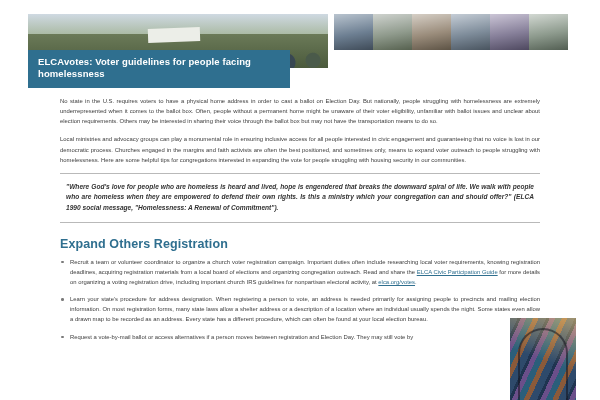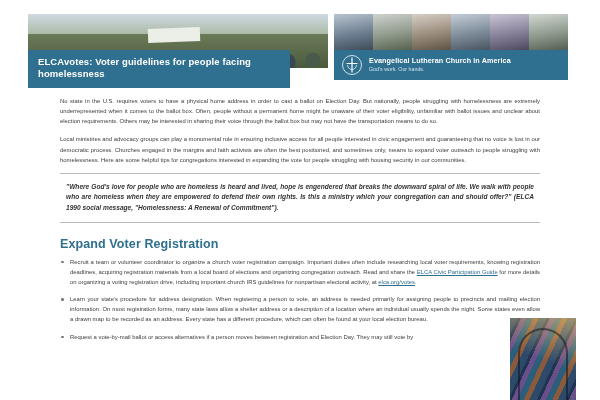--- a/index.html
+++ b/index.html
@@ -250,41 +250,30 @@
       <div class="pc pc1"></div>
       <div class="pc pc2"></div>
       <div class="pc pc3"></div>
       <div class="pc pc4"></div>
       <div class="pc pc5"></div>
       <div class="pc pc6"></div>
     </div>
 
     <div class="title-bar">ELCAvotes: Voter guidelines for people facing homelessness</div>
 
-    <div class="logo-box">
-      <svg class="logo-mark" viewBox="0 0 40 40">
-        <circle cx="20" cy="20" r="19" fill="none" stroke="#ffffff" stroke-width="1.6"></circle>
-        <path d="M20 5 L20 35 M9 17 L31 17" stroke="#ffffff" stroke-width="2.4" fill="none"></path>
-        <path d="M20 20 m-9 0 a9 9 0 0 0 18 0" fill="none" stroke="#ffffff" stroke-width="1.4"></path>
-      </svg>
-      <div class="logo-text">
-        <div class="ln1">Evangelical Lutheran Church in America</div>
-        <div class="ln2">God's work. Our hands.</div>
-      </div>
-    </div>
   </div>
 
   <div class="content">
 
     <p class="para">No state in the U.S. requires voters to have a physical home address in order to cast a ballot on Election Day. But nationally, people struggling with homelessness are extremely underrepresented when it comes to the ballot box. Often, people without a permanent home might be unaware of their voter eligibility, unfamiliar with ballot issues and unclear about election requirements. Others may be interested in sharing their voice through the ballot box but may not have the transportation means to do so.</p>
     <p class="para">Local ministries and advocacy groups can play a monumental role in ensuring inclusive access for all people interested in civic engagement and guaranteeing that no voice is lost in our democratic process. Churches engaged in the margins and faith activists are often the best positioned, and sometimes only, means to expand voter outreach to people struggling with homelessness. Here are some helpful tips for congregations interested in expanding the vote for people struggling with housing security in our communities.</p>
 
     <div class="quote">"Where God's love for people who are homeless is heard and lived, hope is engendered that breaks the downward spiral of life. We walk with people who are homeless when they are empowered to defend their own rights. Is this a ministry which your congregation can and should offer?" (ELCA 1990 social message, "Homelessness: A Renewal of Commitment").</div>
 
-    <div class="section-title">Expand Voter Registration</div>
+    <div class="section-title">Expand Others Registration</div>
 
     <ul class="bullets">
       <li>
         <span>Recruit a team or volunteer coordinator to organize a church voter registration campaign. Important duties often include researching local voter requirements, knowing registration deadlines, acquiring registration materials from a local board of elections and organizing congregation outreach. Read and share the </span><a class="lnk" href="#">ELCA Civic Participation Guide</a><span> for more details on organizing a voting registration drive, including important church IRS guidelines for nonpartisan electoral activity, at </span><a class="lnk" href="#">elca.org/votes</a><span>.</span>
       </li>
       <li>
         <span>Learn your state's procedure for address designation. When registering a person to vote, an address is needed primarily for assigning people to precincts and mailing election information. On most registration forms, many state laws allow a shelter address or a description of a location where an individual usually spends the night. Some states even allow a drawn map to be recorded as an address. Every state has a different procedure, which can often be found at your local election bureau.</span>
       </li>
       <li>
         <span>Request a vote-by-mail ballot or access alternatives if a person moves between registration and Election Day. They may still vote by</span>

